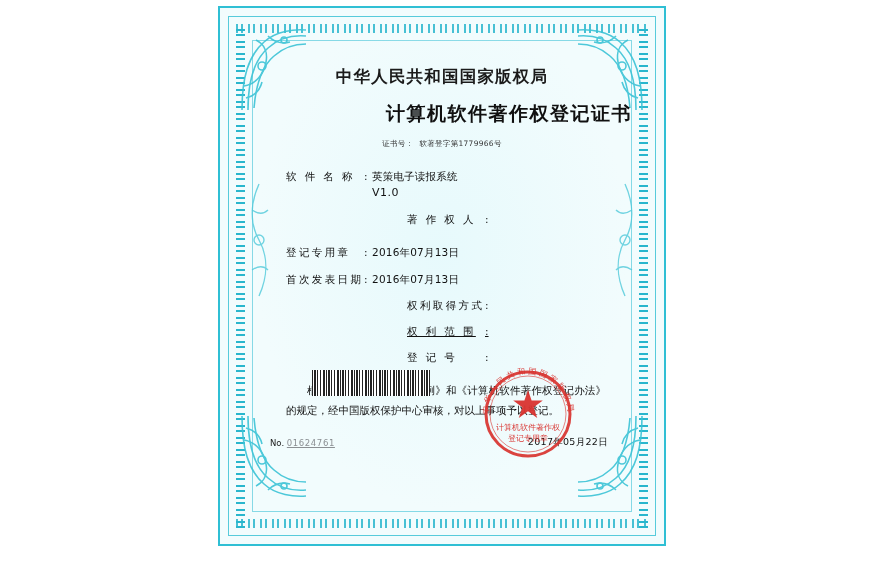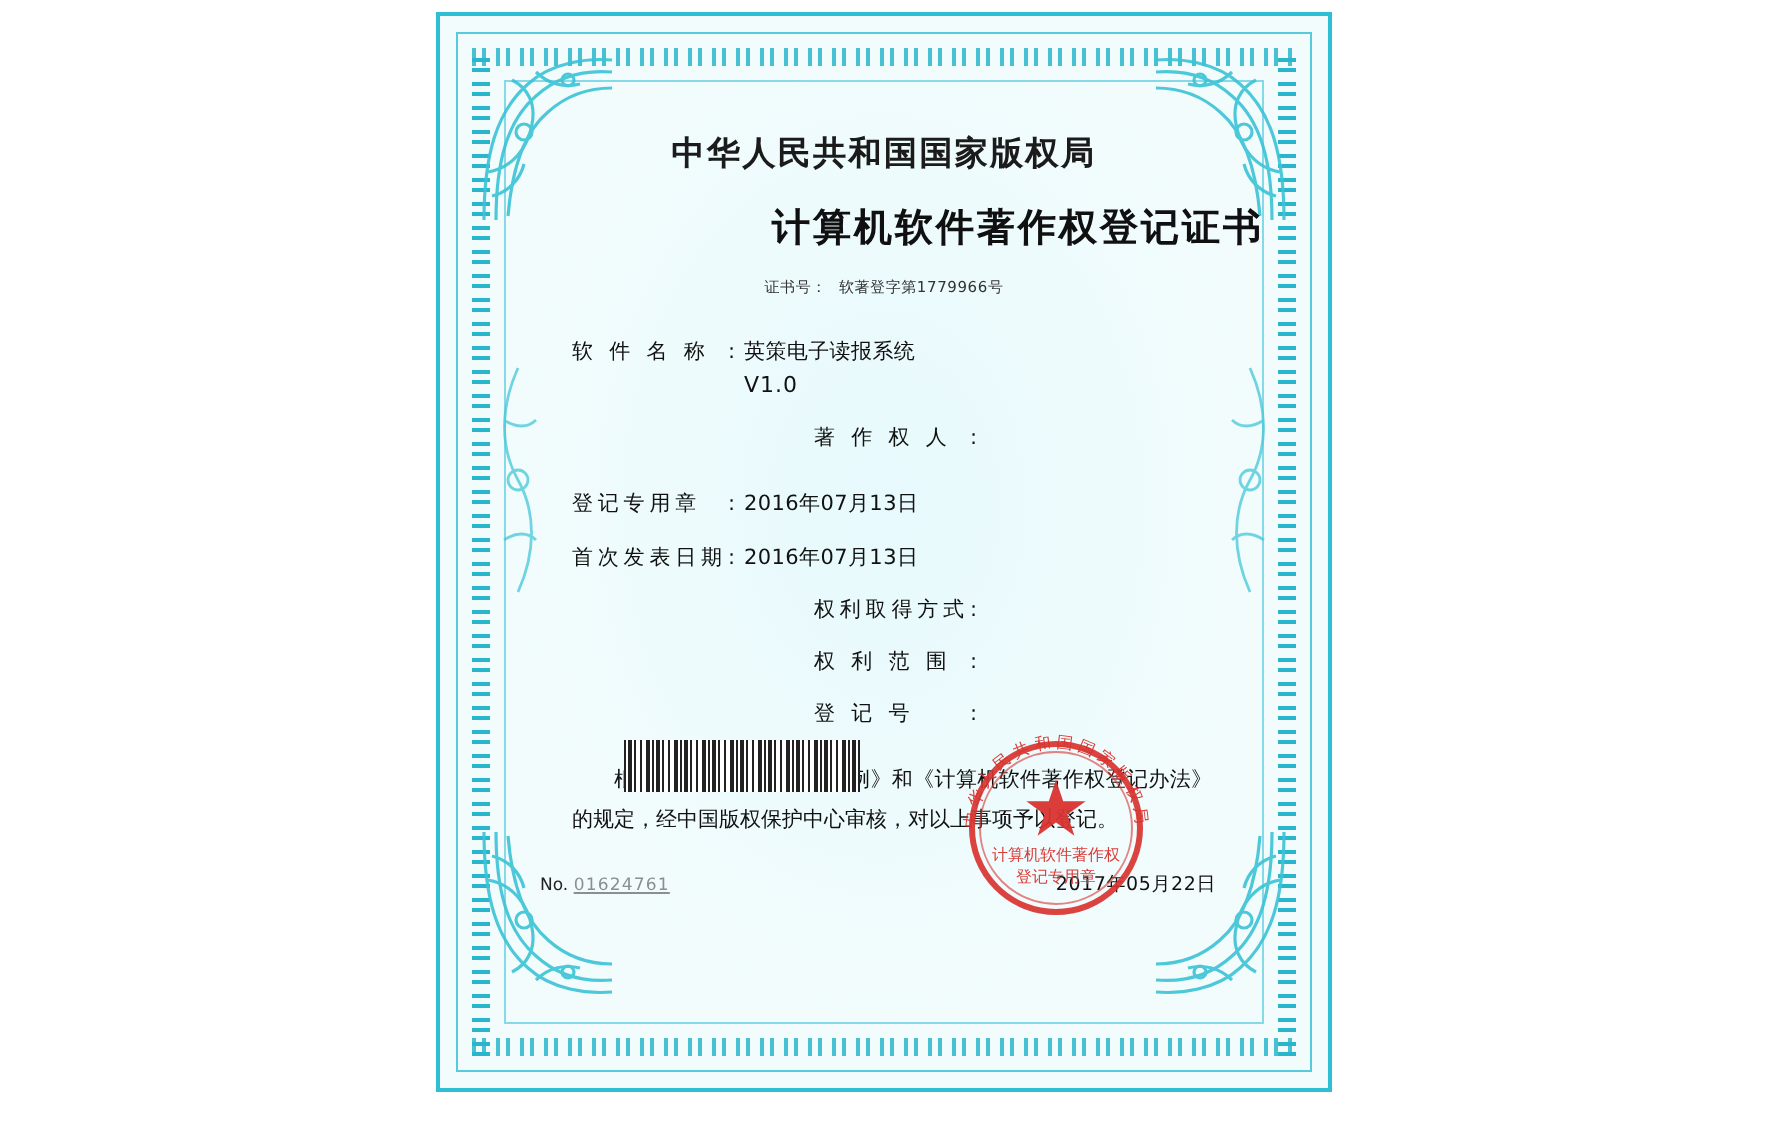--- a/index.html
+++ b/index.html
@@ -352,21 +352,21 @@
         <span class="field-label">首次发表日期</span>
         <span class="field-colon">:</span>
         <span class="field-value">2016年07月13日</span>
       </div>
 
       <div class="field-row" style="margin-top:8px;">
         <span class="field-label">权利取得方式</span>
         <span class="field-colon">:</span>
       </div>
 
-      <div class="field-row" style="margin-top:8px;">
+      <div class="field-row" style="margin-top:8px;text-decoration:underline;">
         <span class="field-label">权 利 范 围</span>
         <span class="field-colon">:</span>
       </div>
 
       <div class="field-row" style="margin-top:8px;">
         <span class="field-label">登 记 号</span>
         <span class="field-colon">:</span>
       </div>
 
     </div>

